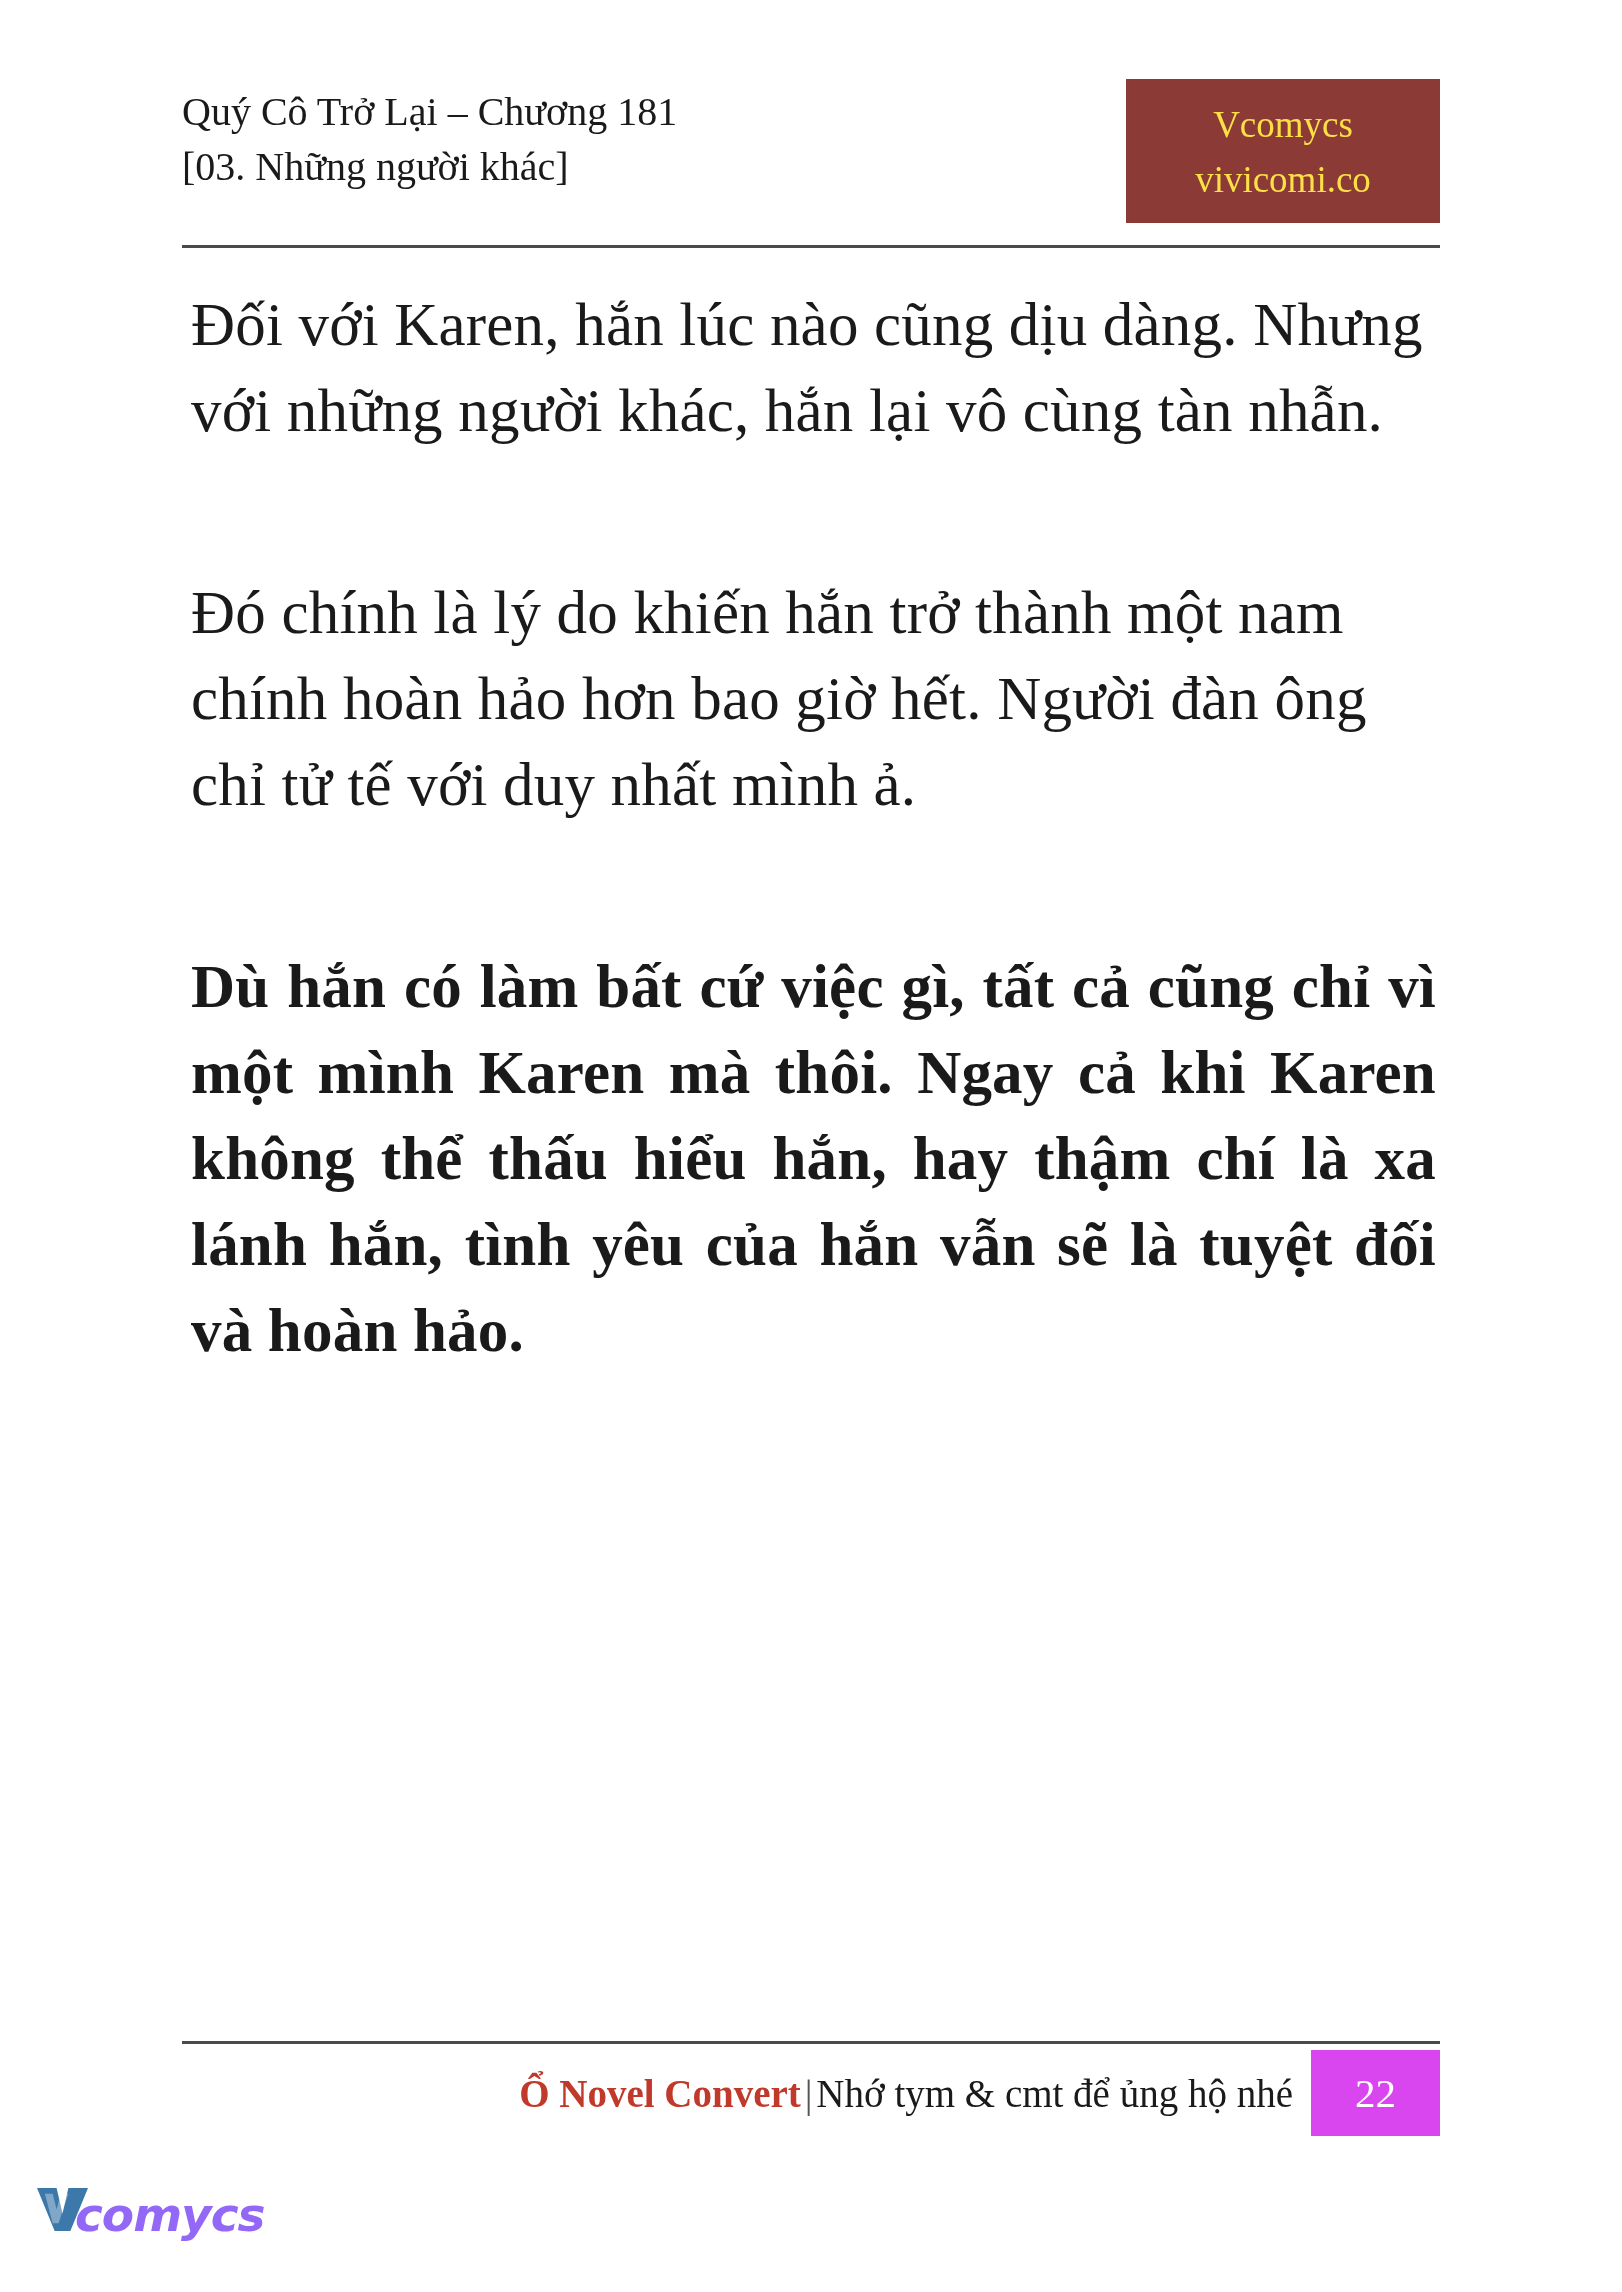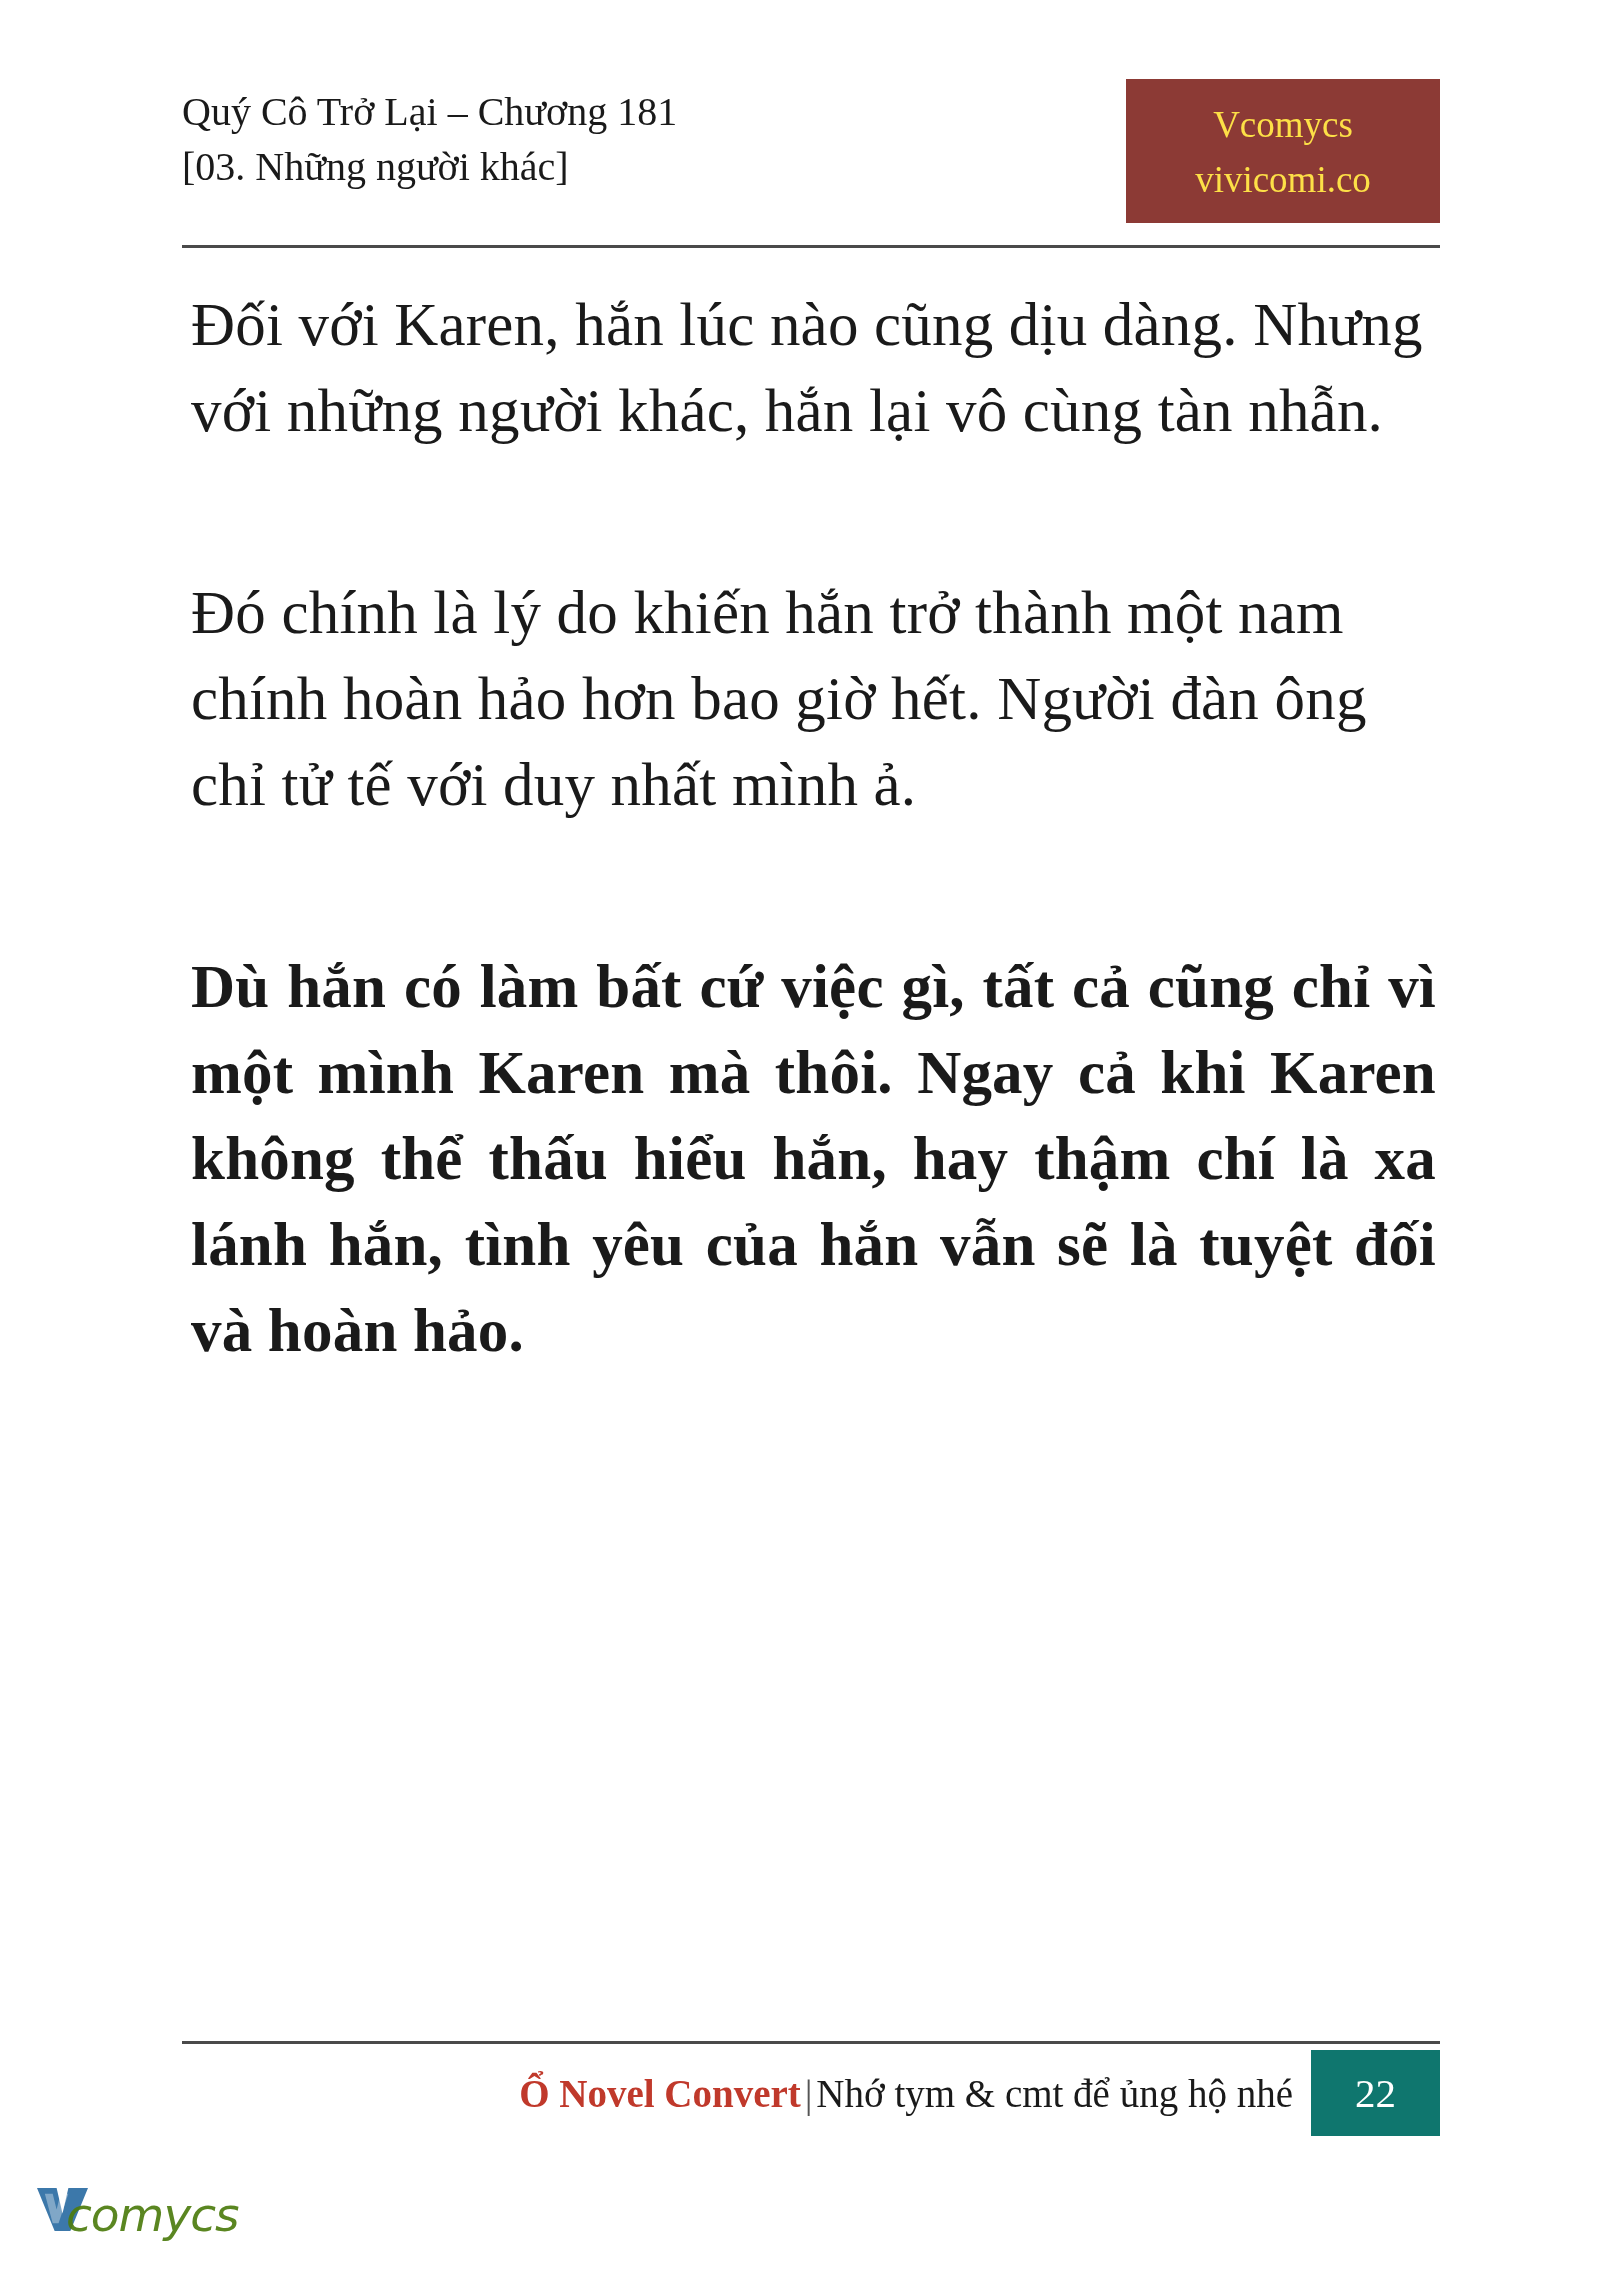--- a/index.html
+++ b/index.html
@@ -125,45 +125,45 @@
   .footer-sep {
     color: #555;
     padding: 0 3.9px;
   }
   .page-number {
     position: absolute;
     right: 0;
     top: 0;
     width: 129px;
     height: 86px;
-    background: #0f766e;
+    background: #d946ef;
     color: #ffffff;
     font-size: 41px;
     line-height: 86px;
     text-align: center;
     font-family: "Liberation Serif", serif;
   }
 
   
   .watermark {
     position: absolute;
     left: 35px;
     bottom: 23.5px;
     width: 225px;
     height: 88px;
   }
   .wm-text {
     position: absolute;
-    left: 31px;
+    left: 40px;
     top: 5.9px;
     font-family: "DejaVu Sans", sans-serif;
     font-style: italic;
-    font-weight: normal;
+    font-weight: bold;
     font-size: 47px;
-    color: #4d7c0f;
+    color: #8b5cf6;
     letter-spacing: -1px;
     opacity: 0.92;
   }
   .wm-mark {
     position: absolute;
     left: 0;
     top: 2px;
     width: 55px;
     height: 51px;
   }

